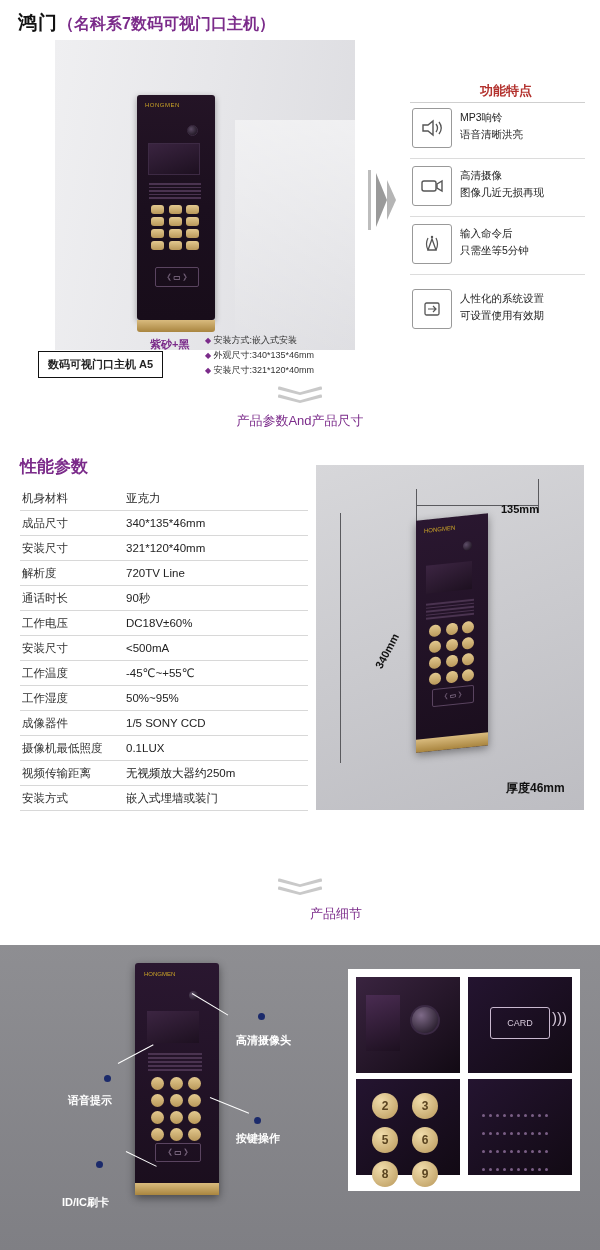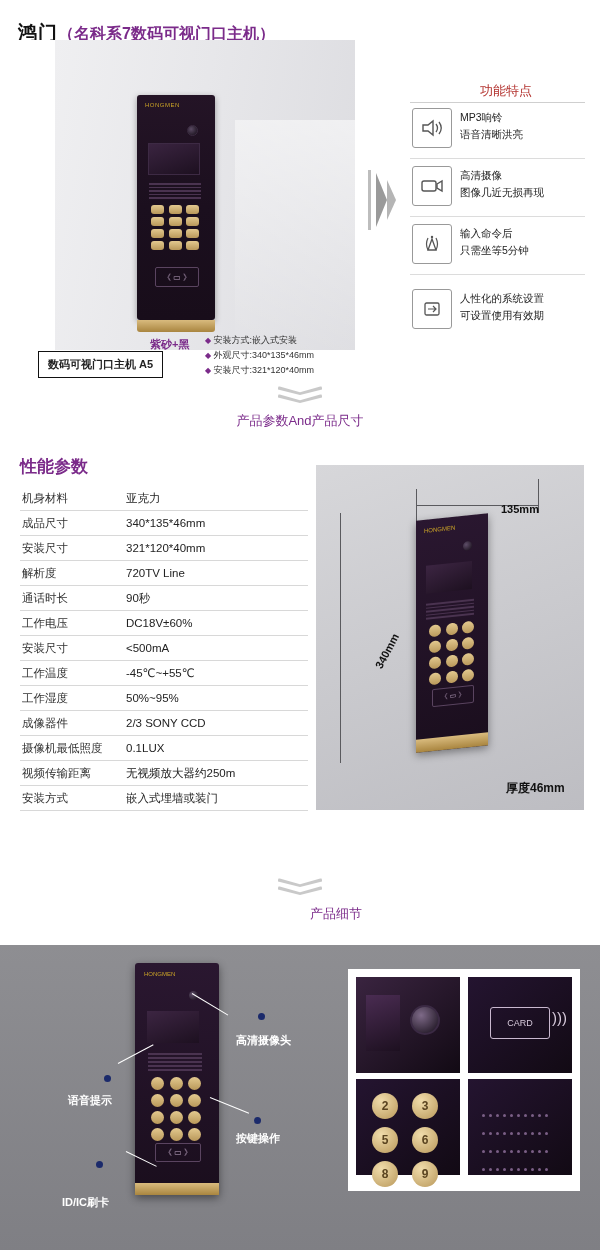--- a/index.html
+++ b/index.html
@@ -7,21 +7,21 @@
     width:600px;height:1250px;
     background:#ffffff;
     font-family:"Liberation Sans","DejaVu Sans",sans-serif;
     color:#222;
     overflow:hidden;
     position:relative;
   }
   .page{position:relative;width:600px;height:1250px;}
 
   
-  .hdr{position:absolute;left:18px;top:20px;white-space:nowrap;}
+  .hdr{position:absolute;left:18px;top:10px;white-space:nowrap;}
   .hdr .brand{font-size:19px;font-weight:bold;color:#111;letter-spacing:1px;}
   .hdr .title{font-size:16px;font-weight:bold;color:#7b2b8a;}
 
   
   .topsec{position:absolute;left:0;top:40px;width:600px;height:320px;background:#ffffff;}
   .grayblock{position:absolute;left:55px;top:0px;width:300px;height:310px;
      background:linear-gradient(100deg,#efeff1 0%,#e7e7ea 45%,#dcdce0 100%);}
   .grayblock:after{content:"";position:absolute;right:0;bottom:0;width:120px;height:230px;
      background:linear-gradient(200deg,rgba(255,255,255,.55),rgba(255,255,255,0));}
 
@@ -54,21 +54,21 @@
 
   
   .arrowwrap{position:absolute;left:368px;top:130px;width:30px;height:60px;}
   .arrowwrap .bar{position:absolute;left:0;top:0;width:3px;height:60px;background:#bdbdbd;}
   .arrowwrap .a1{position:absolute;left:8px;top:3px;width:0;height:0;
      border-top:27px solid transparent;border-bottom:27px solid transparent;border-left:11px solid #9a9a9a;}
   .arrowwrap .a2{position:absolute;left:19px;top:10px;width:0;height:0;
      border-top:20px solid transparent;border-bottom:20px solid transparent;border-left:9px solid #b5b5b5;}
 
   
-  .feat-title{position:absolute;left:480px;top:42px;font-size:13px;font-weight:normal;color:#b3322e;}
+  .feat-title{position:absolute;left:480px;top:42px;font-size:13px;font-weight:bold;color:#b3322e;}
   .feat-rule{position:absolute;left:410px;top:62px;width:175px;height:1px;background:#cfcfcf;}
   .feat{position:absolute;left:412px;width:180px;height:46px;}
   .feat .ibox{position:absolute;left:0;top:0;width:38px;height:38px;border:1px solid #999;border-radius:3px;
      display:flex;align-items:center;justify-content:center;}
   .feat .ftxt{position:absolute;left:48px;top:1px;font-size:10.5px;line-height:17px;color:#222;}
   .feat-sep{position:absolute;left:410px;width:175px;height:1px;background:#dcdcdc;}
 
   
   .chev{position:absolute;width:44px;height:16px;}
   .chev i{position:absolute;left:0;width:44px;height:3px;background:#c9c9c9;
@@ -301,21 +301,21 @@
       <tr>
           <td class="k">工作温度</td>
           <td class="v">-45℃~+55℃</td>
         </tr>
       <tr>
           <td class="k">工作湿度</td>
           <td class="v">50%~95%</td>
         </tr>
       <tr>
           <td class="k">成像器件</td>
-          <td class="v">2/3 SONY CCD</td>
+          <td class="v">1/5 SONY CCD</td>
         </tr>
       <tr>
           <td class="k">摄像机最低照度</td>
           <td class="v">0.1LUX</td>
         </tr>
       <tr>
           <td class="k">视频传输距离</td>
           <td class="v">无视频放大器约250m</td>
         </tr>
       <tr>

